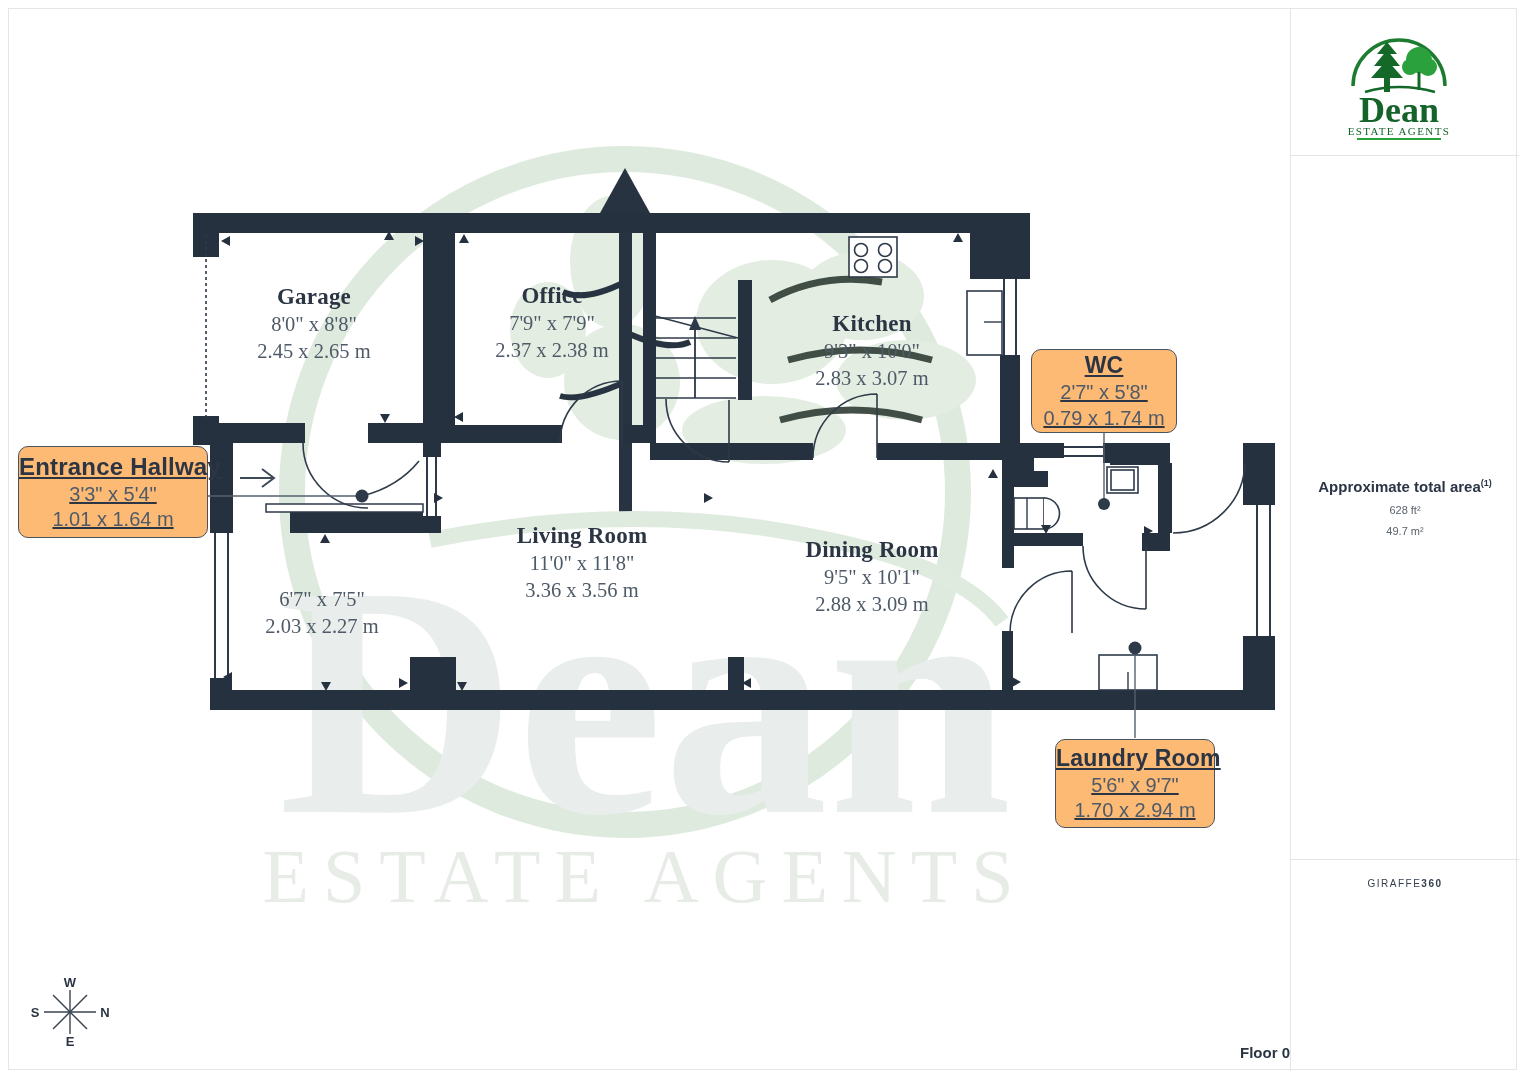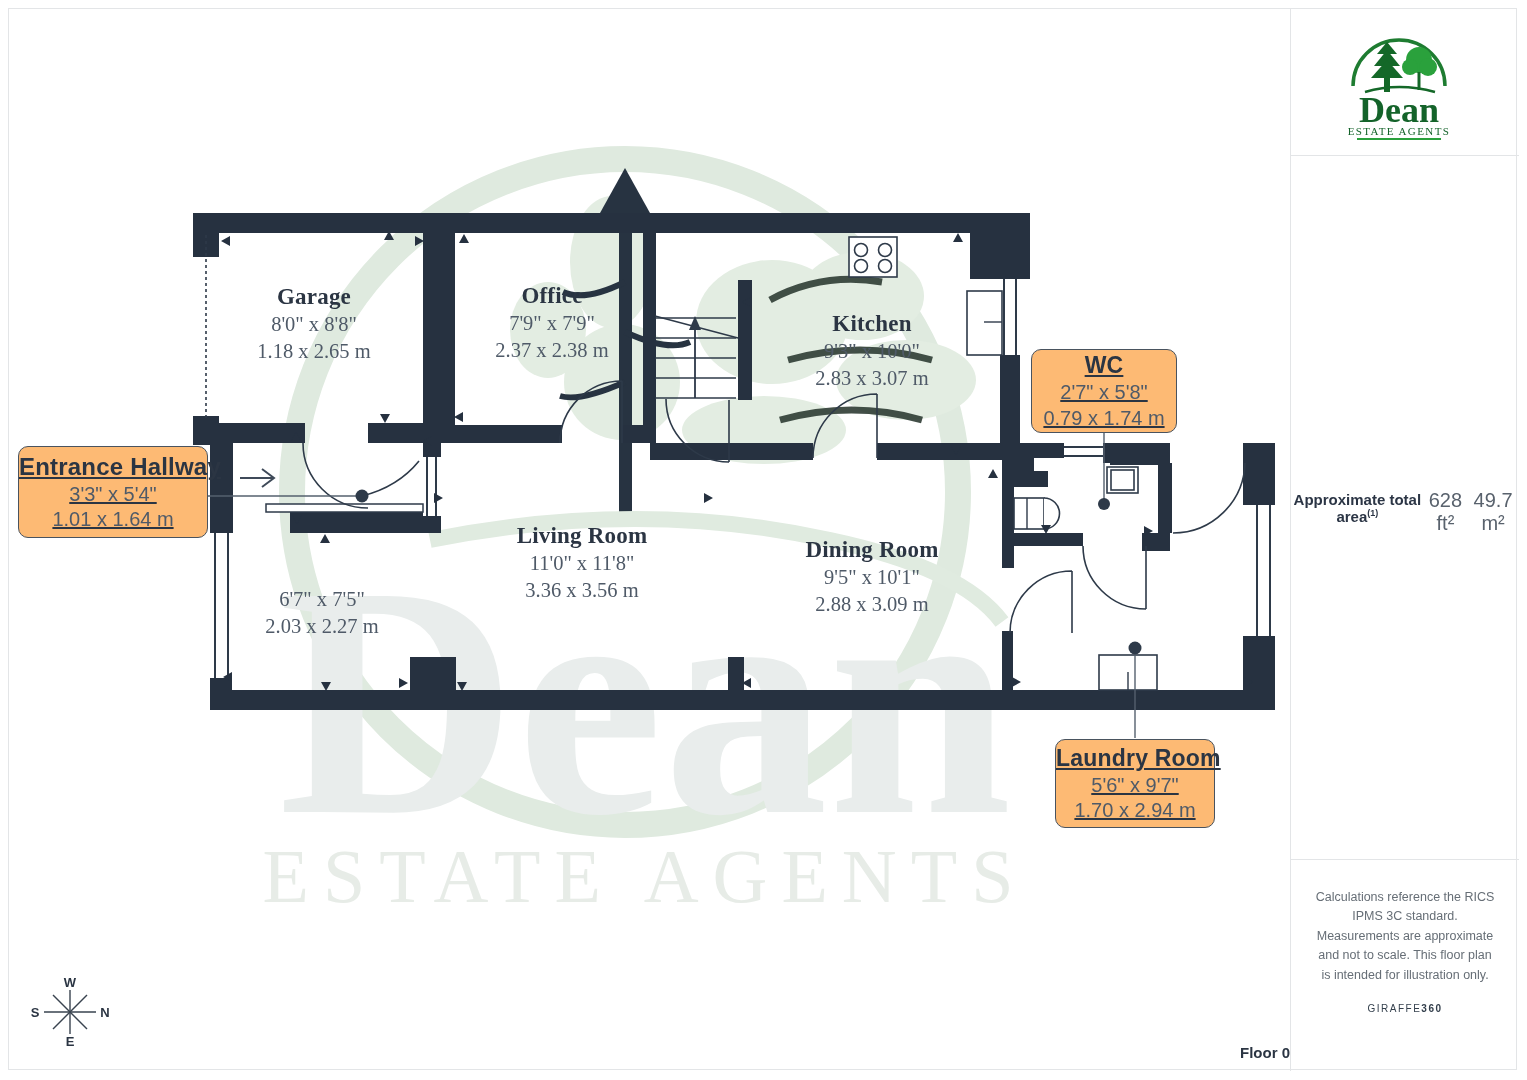--- a/index.html
+++ b/index.html
@@ -17,25 +17,25 @@
   
   .callout{position:absolute;background:#fdba74;border:1.6px solid #49535f;border-radius:10px;
     box-sizing:border-box;display:flex;flex-direction:column;justify-content:center;
     text-align:center;color:#2b3543;white-space:nowrap;text-decoration:underline;}
   .callout .room-title{font-size:23px;}
   .callout .room-dims{font-size:20px;margin-top:2px;}
   
   .sidebar{position:absolute;left:1290px;top:9px;width:229px;height:1062px;background:#fff;
     border-left:1px solid #e3e5e7;box-sizing:border-box;}
   .sb-logo{height:146px;border-bottom:1px solid #e3e5e7;display:flex;align-items:center;justify-content:center;}
-  .sb-area{height:703px;border-bottom:1px solid #e3e5e7;display:flex;flex-direction:row;
+  .sb-area{height:703px;border-bottom:1px solid #e3e5e7;display:flex;flex-direction:column;
     align-items:center;justify-content:center;text-align:center;}
   .sb-area-label{font-size:15px;font-weight:bold;color:#2b3545;}
   .sb-area-label sup{font-size:9px;}
-  .sb-area-val{font-size:20px;color:#59626d;margin-top:9px;}
+  .sb-area-val{font-size:11px;color:#59626d;margin-top:9px;}
   .sb-note{height:59px;border-bottom:1px solid #e3e5e7;display:flex;align-items:center;justify-content:center;
     font-size:12.5px;color:#666e76;text-align:center;}
   .sb-disc{padding:28px 22px 0 22px;font-size:12.5px;color:#666e76;line-height:1.55;text-align:center;}
   .sb-provider{margin-top:18px;text-align:center;font-size:10px;letter-spacing:1.5px;color:#333f4c;}
   .sb-provider b{font-weight:bold;}
   .floor-label{position:absolute;left:0;top:1044px;width:1290px;text-align:right;
     font-size:15px;font-weight:bold;color:#2b3543;}
 </style>
 </head>
 <body>
@@ -189,21 +189,21 @@
 
   <g stroke="#3f4a59" stroke-width="2" fill="none">
     <line x1="240" y1="478" x2="274" y2="478"></line>
     <path d="M262 469 L274 478 L262 487"></path>
   </g>
 </svg>
 
 <div class="room-label" style="left:314px;top:284px;">
   <div class="room-title">Garage</div>
   <div class="room-dims">8'0" x 8'8"</div>
-  <div class="room-dims">1.18 x 2.65 m</div>
+  <div class="room-dims">2.45 x 2.65 m</div>
 </div>
 <div class="room-label" style="left:552px;top:283px;">
   <div class="room-title">Office</div>
   <div class="room-dims">7'9" x 7'9"</div>
   <div class="room-dims">2.37 x 2.38 m</div>
 </div>
 <div class="room-label" style="left:872px;top:311px;">
   <div class="room-title">Kitchen</div>
   <div class="room-dims">9'3" x 10'0"</div>
   <div class="room-dims">2.83 x 3.07 m</div>
@@ -279,20 +279,19 @@
     </svg>
   </div>
   <div class="sb-area">
     <div class="sb-area-label">
       <span>Approximate total area</span><sup>(1)</sup>
     </div>
     <div class="sb-area-val">628 ft²</div>
     <div class="sb-area-val">49.7 m²</div>
   </div>
   <div>
-    <div class="sb-disc">Calculations reference the RICS IPMS 3C standard. Measurements are approximate and not to scale. This floor plan is intended for illustration only.</div>
     <div class="sb-provider">
       <span>GIRAFFE</span><b>360</b>
     </div>
   </div>
 </div>
 
 <div class="frame"></div>
 
 </body></html>

